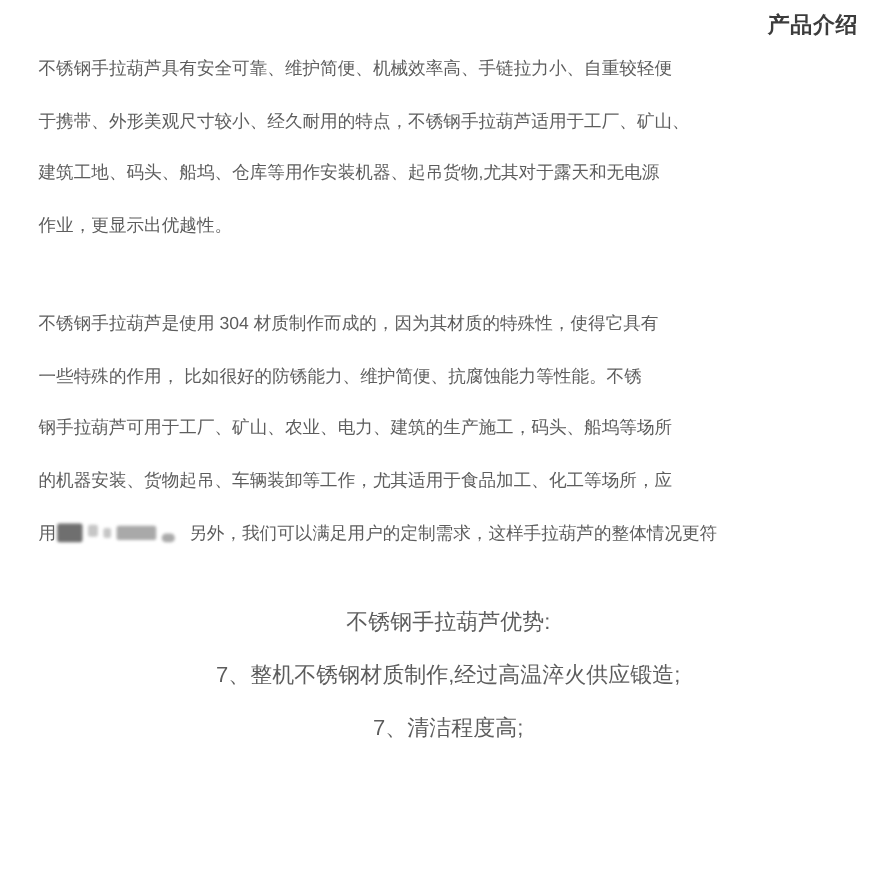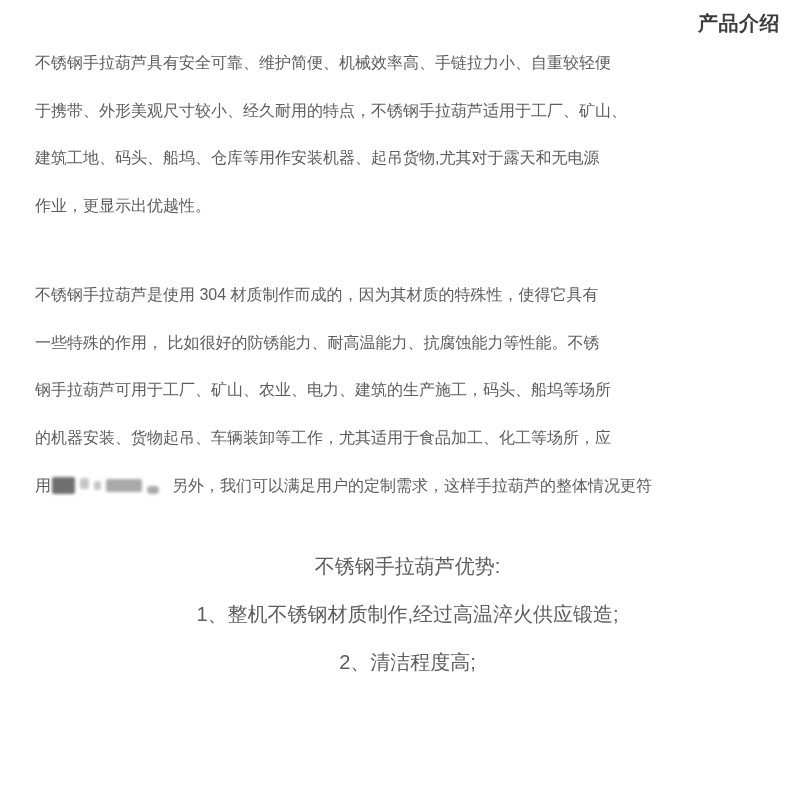--- a/index.html
+++ b/index.html
@@ -72,33 +72,33 @@
 
   <div class="para" id="p1">
     <div class="line">不锈钢手拉葫芦具有安全可靠、维护简便、机械效率高、手链拉力小、自重较轻便</div>
     <div class="line">于携带、外形美观尺寸较小、经久耐用的特点，不锈钢手拉葫芦适用于工厂、矿山、</div>
     <div class="line">建筑工地、码头、船坞、仓库等用作安装机器、起吊货物,尤其对于露天和无电源</div>
     <div class="line">作业，更显示出优越性。</div>
   </div>
 
   <div class="para" id="p2">
     <div class="line">不锈钢手拉葫芦是使用 304 材质制作而成的，因为其材质的特殊性，使得它具有</div>
-    <div class="line">一些特殊的作用， 比如很好的防锈能力、耐高温能力、抗腐蚀能力等性能。不锈</div>
+    <div class="line">一些特殊的作用， 比如很好的防锈能力、维护简便、抗腐蚀能力等性能。不锈</div>
     <div class="line">钢手拉葫芦可用于工厂、矿山、农业、电力、建筑的生产施工，码头、船坞等场所</div>
     <div class="line">的机器安装、货物起吊、车辆装卸等工作，尤其适用于食品加工、化工等场所，应</div>
     <div class="line">
       <span>用</span><span class="redact" aria-hidden="true">
           <i class="rd rd-d1"></i>
           <i class="rd rd-l1"></i>
           <i class="rd rd-l2"></i>
           <i class="rd rd-m1"></i>
           <i class="rd rd-dot"></i>
         </span><span>另外，我们可以满足用户的定制需求，这样手拉葫芦的整体情况更符</span>
     </div>
   </div>
 
   <div class="para" id="adv">
     <div class="adv-line">不锈钢手拉葫芦优势:</div>
-    <div class="adv-line">1、整机不锈钢材质制作,经过高温淬火供应锻造;</div>
-    <div class="adv-line">2、清洁程度高;</div>
+    <div class="adv-line">7、整机不锈钢材质制作,经过高温淬火供应锻造;</div>
+    <div class="adv-line">7、清洁程度高;</div>
   </div>
 
 </div>
 
 </body></html>

